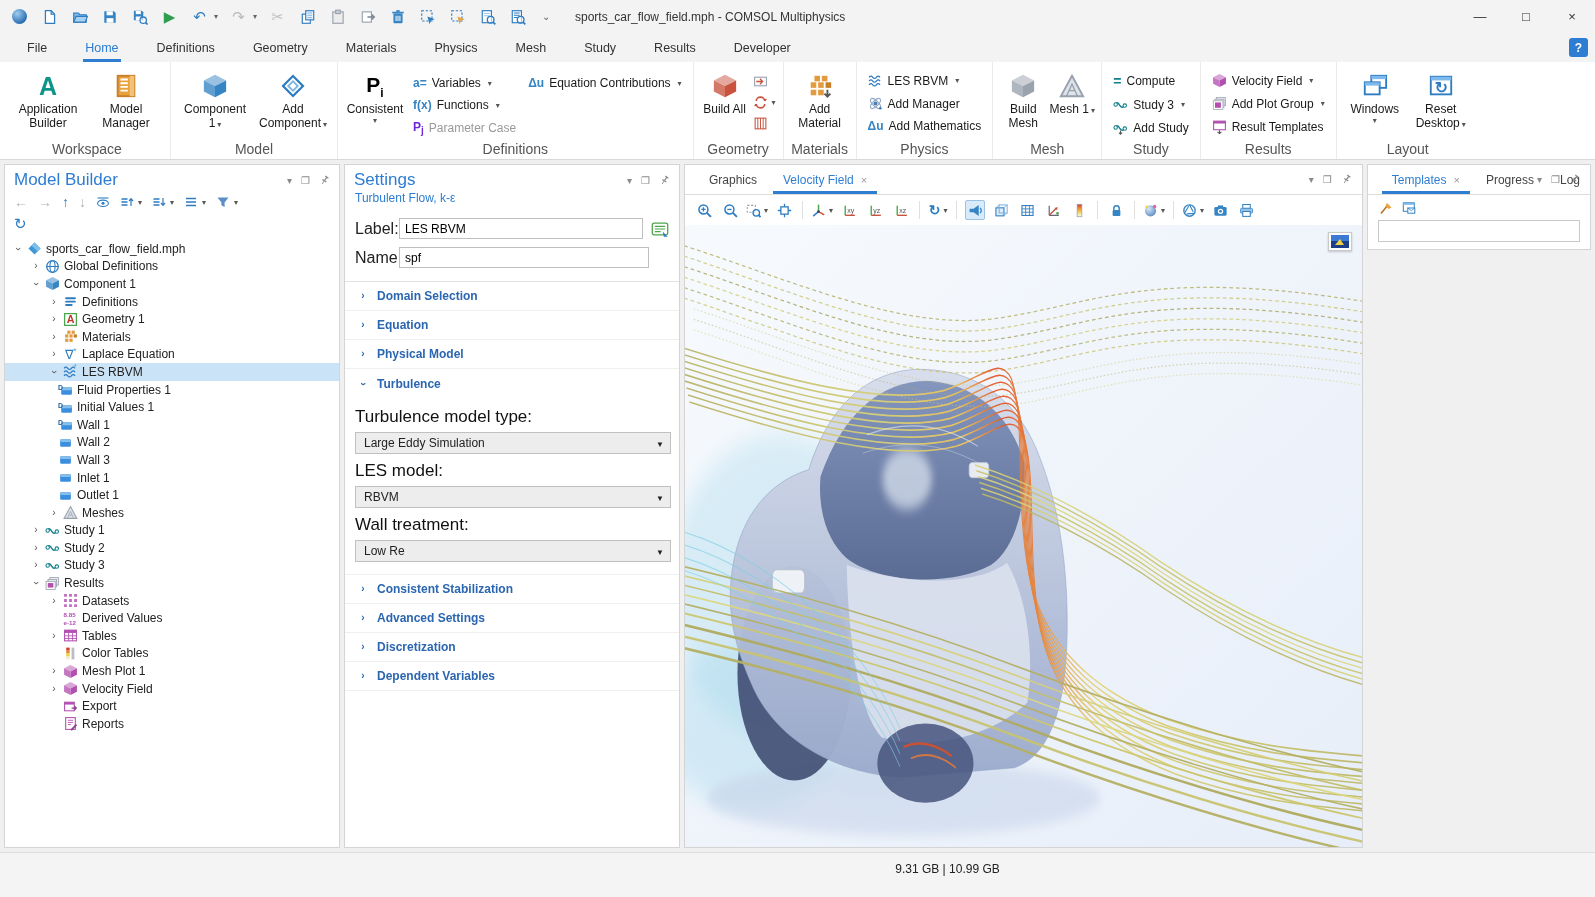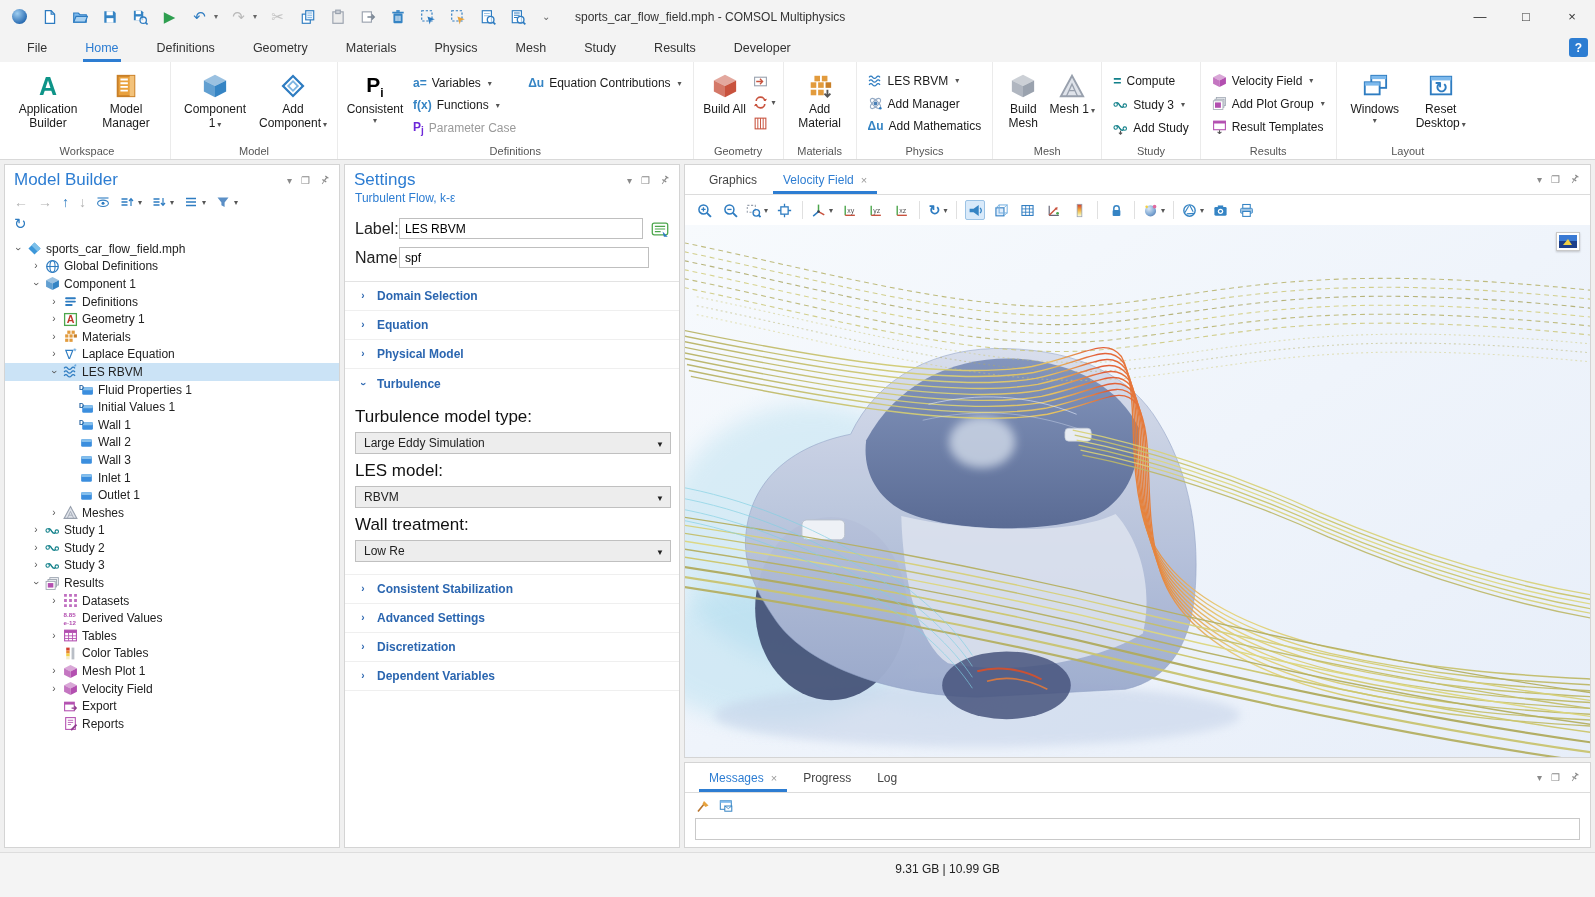--- a/index.html
+++ b/index.html
@@ -22,21 +22,21 @@
 
   
   .menubar{height:29px;background:#f3f3f3;display:flex;align-items:stretch;padding-left:25px;gap:34px;position:relative}
   .mi{display:flex;align-items:center;padding:0 2px;color:#333;font-size:12.5px}
   .mi.active{color:#2d7dd2;box-shadow:inset 0 -3px 0 #2d7dd2}
   .help-btn{position:absolute;right:7px;top:5px;width:19px;height:19px;background:#2d7dd2;color:#fff;border-radius:3px;display:flex;align-items:center;justify-content:center;font-weight:bold;font-size:12px}
 
   
   .ribbon{height:98px;background:#fff;display:flex;border-bottom:1px solid #d9d9d9;padding-left:4px}
   .rgroup{position:relative;border-right:1px solid #ebebeb;padding:5px 5px 16px;display:flex;align-items:flex-start}
-  .rgroup-label{position:absolute;bottom:2px;left:0;right:0;text-align:center;font-size:11px;color:#555}
+  .rgroup-label{position:absolute;bottom:2px;left:0;right:0;text-align:center;font-size:14px;color:#555}
   .bigbtn{width:78px;display:flex;flex-direction:column;align-items:center;padding-top:3px;text-align:center;line-height:1.2;color:#1a1a1a}
   .bigbtn .bicon{height:32px;display:flex;align-items:center;justify-content:center}
   .bicon svg{width:26px;height:26px}
   .blabel{font-size:12px}
   .car{font-size:8px;color:#555;margin-left:2px}
   .carbelow{display:block;text-align:center;margin-left:0}
   .srows{display:flex;flex-direction:column;gap:8px;padding:9px 6px 0 6px}
   .srow{display:flex;align-items:center;gap:5px;white-space:nowrap;font-size:12px;color:#1a1a1a}
   .srow svg,.si{width:15px;height:15px;flex:none}
   .gicon-col{display:flex;flex-direction:column;gap:6px;padding:7px 2px 0 2px}
@@ -59,41 +59,41 @@
   .mbtoolbar{display:flex;align-items:center;gap:10px;padding:3px 9px 5px 9px;font-size:14px}
   .mbt{display:flex;align-items:center;gap:2px}
   .mbt svg{width:14px;height:14px}
   .arr-gray{color:#b3b3b3}.arr-blue{color:#2e7cc1}
   .filterrow{display:flex;align-items:center;gap:7px;padding:0 9px 5px 9px}
   .filterinput{flex:1;height:22px;border:1px solid #c4c4c4;padding:0 6px;font-size:12px;color:#555;background:#fff;font-family:"Liberation Sans",sans-serif}
   .refresh{color:#2e7cc1;font-size:15px}
   .tree{flex:1;overflow:hidden;padding-top:2px}
   .trow{height:17.6px;display:flex;align-items:center;gap:4px}
   .trow.selected{background:#cbe3f6}
-  .d0{padding-left:8px}.d1{padding-left:26px}.d2{padding-left:44px}.d3{padding-left:60px}
+  .d0{padding-left:8px}.d1{padding-left:26px}.d2{padding-left:44px}.d3{padding-left:39px}
   .exp{width:10px;color:#555;font-size:10px;text-align:center;flex:none;line-height:1}
   .exp.open{transform:rotate(90deg)}
   .ti{width:15px;height:15px;flex:none}
   .tlabel{font-size:12px;white-space:nowrap}
 
   #set-panel{width:336px}
   .set-sub{color:#2d7dd2;font-size:12px;padding:0 10px 9px 10px}
   .fieldrow{display:flex;align-items:center;gap:8px;padding:4px 10px}
   .flabel{width:36px;font-size:16px}
   .finput{width:250px;height:21px;border:1px solid #bfbfbf;padding:0 5px;font-size:12px;font-family:"Liberation Sans",sans-serif}
   .note-btn svg{width:18px;height:18px}
   .sections{margin-top:9px;border-top:1px solid #e3e3e3}
   .sec{display:flex;align-items:center;gap:9px;height:29px;padding-left:13px;border-bottom:1px solid #efefef;color:#2b66b0;font-weight:bold;font-size:12px}
   .sec .exp{color:#2b66b0}
   .secbody{padding:2px 10px 12px 10px;border-bottom:1px solid #efefef}
   .fldlabel{font-size:17px;margin:7px 0 5px 0;color:#111}
   .select{height:22px;width:316px;background:#ededed;border:1px solid #c0c0c0;display:flex;align-items:center;padding:0 20px 0 8px;position:relative;font-size:12px}
   .selcaret{position:absolute;right:6px;top:7px;font-size:8px;color:#222}
 
-  .rcol{flex:1;display:flex;flex-direction:column;gap:4px}
+  .rcol{flex:1;display:flex;gap:4px}
   #gfx-panel{flex:1}
   .tabsrow{display:flex;align-items:stretch;gap:6px;padding-left:14px;height:30px;border-bottom:1px solid #dcdcdc;position:relative;background:#fff}
   .gtab{display:flex;gap:7px;align-items:center;padding:0 10px;font-size:12px;color:#444}
   .gtab.active{color:#2d7dd2;box-shadow:inset 0 -3px 0 #2d7dd2}
   .tclose{color:#9a9a9a;font-size:11px}
   .trightics{position:absolute;right:10px;top:9px;display:flex;gap:9px;color:#8a8a8a;font-size:10px;align-items:center}
   .trightics svg{width:11px;height:11px}
   .gtoolbar{height:30px;display:flex;align-items:center;gap:6px;padding:0 9px;background:#fff}
   .gt{min-width:20px;height:20px;display:flex;align-items:center;justify-content:center;gap:1px}
   .gt svg{width:15px;height:15px}
@@ -1386,21 +1386,21 @@
               <rect x="0" y="0" width="18" height="6" fill="#3a7ad4"></rect>
               <polygon points="4,10 9,4 13,10" fill="#f2d043"></polygon>
             </svg>
         </div>
       </div>
     </div>
 
     <div class="panel" id="msg-panel">
       <div class="tabsrow">
         <div class="gtab active">
-            <span>Messages</span>
+            <span>Templates</span>
             <span class="tclose">×</span>
           </div>
         <div class="gtab">
             <span>Progress</span>
           </div>
         <div class="gtab">
             <span>Log</span>
           </div>
         <span class="trightics">
           <span>▾</span>

